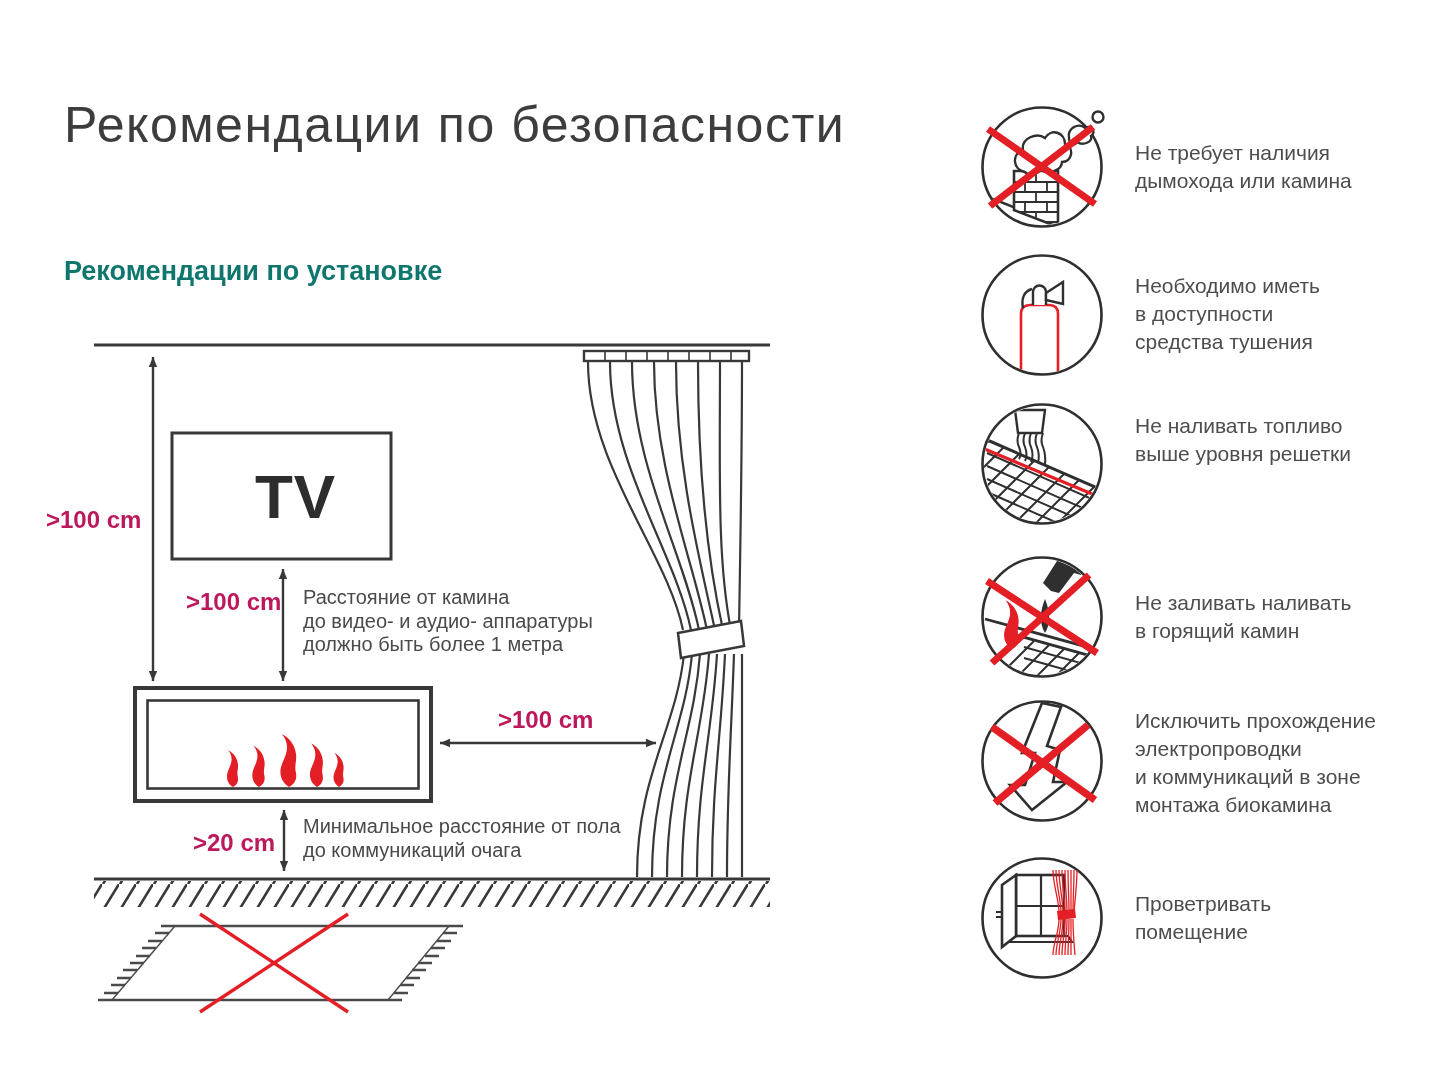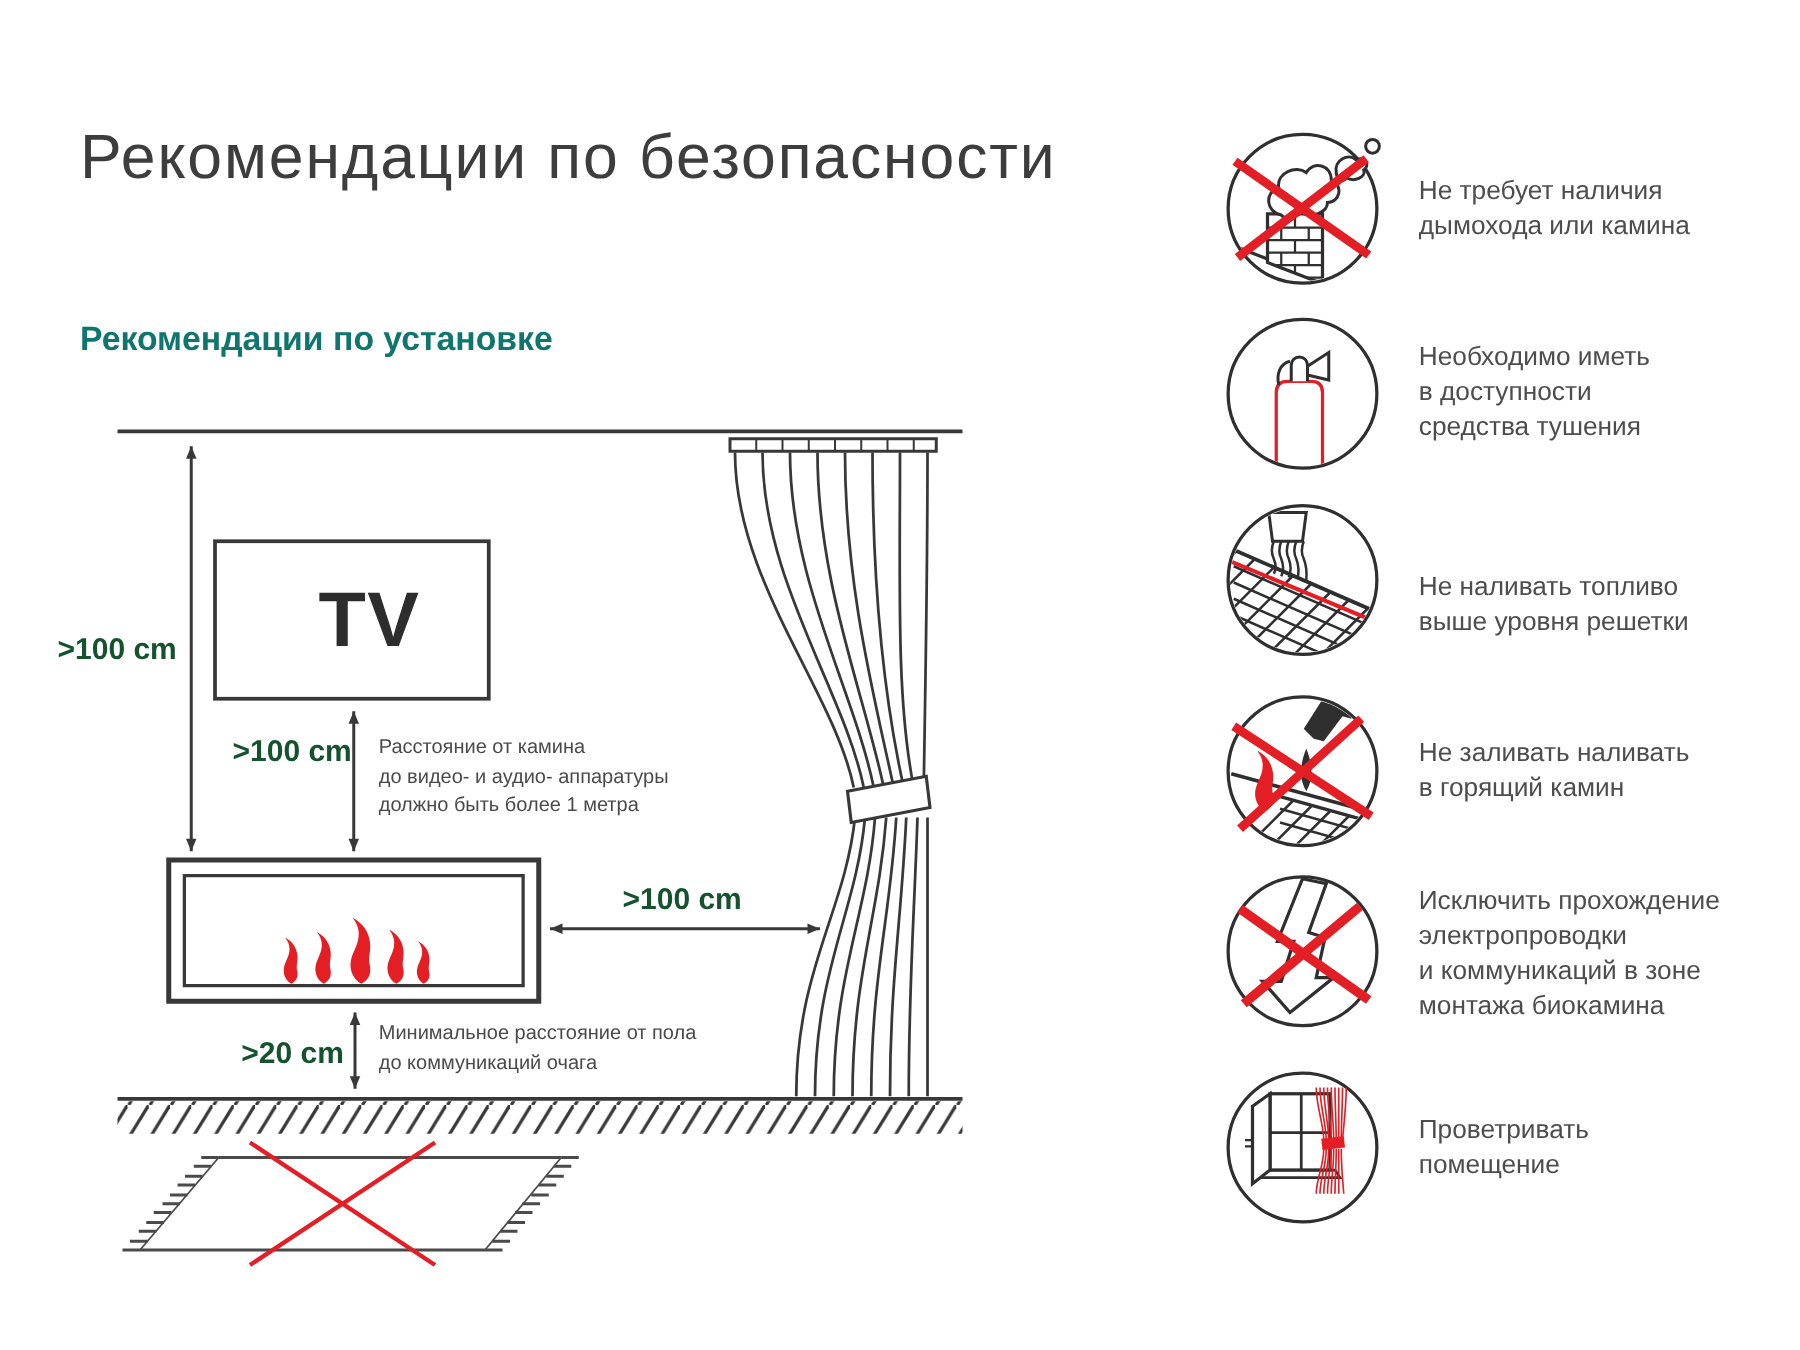--- a/index.html
+++ b/index.html
@@ -9,24 +9,24 @@
   }
   .abs{position:absolute;}
   #page-title{
     left:64px;top:96px;font-size:50px;font-weight:300;letter-spacing:1.5px;
     color:#3d3d3d;white-space:nowrap;text-align:center;
   }
   #page-subtitle{
     left:64px;top:256px;font-size:27px;font-weight:700;color:#0f766e;white-space:nowrap;
   }
   .dim-label{
-    font-size:24px;font-weight:700;color:#14532d;white-space:nowrap;
+    font-size:24px;font-weight:700;color:#be185d;white-space:nowrap;
   }
   .note{
-    font-size:16px;line-height:23.5px;color:#4a4a4a;white-space:pre-line;
+    font-size:20px;line-height:23.5px;color:#4a4a4a;white-space:pre-line;
   }
   #tv-label-box{
     left:172px;top:433px;width:247px;height:126px;display:flex;
     align-items:center;justify-content:center;
     font-size:62px;font-weight:700;color:#2d2d2d;letter-spacing:1px;
   }
   .item-text{
     left:1135px;font-size:21px;line-height:28px;color:#4d4d4d;white-space:pre-line;
   }
   .item-icon{position:absolute;left:979px;overflow:visible;}
@@ -262,21 +262,21 @@
       <path d="M94,64 C94,78 95,88 96,100"></path>
     <polygon points="78,56 96,54 97,63 79,65" fill="#e31e24" stroke="none"></polygon>
   </g>
 </svg>
 
 <div class="abs item-text" style="top:139px">Не требует наличия
 дымохода или камина</div>
 <div class="abs item-text" style="top:272px">Необходимо иметь
 в доступности
 средства тушения</div>
-<div class="abs item-text" style="top:456px">Не наливать топливо
+<div class="abs item-text" style="top:412px">Не наливать топливо
 выше уровня решетки</div>
 <div class="abs item-text" style="top:589px">Не заливать наливать
 в горящий камин</div>
 <div class="abs item-text" style="top:707px">Исключить прохождение
 электропроводки
 и коммуникаций в зоне
 монтажа биокамина</div>
 <div class="abs item-text" style="top:890px">Проветривать
 помещение</div>
 

